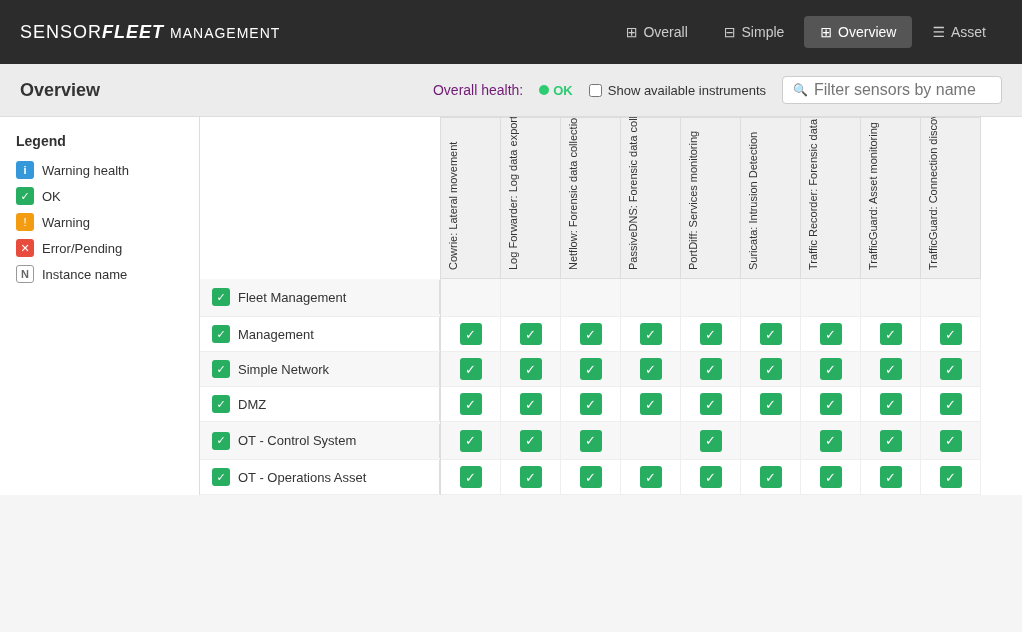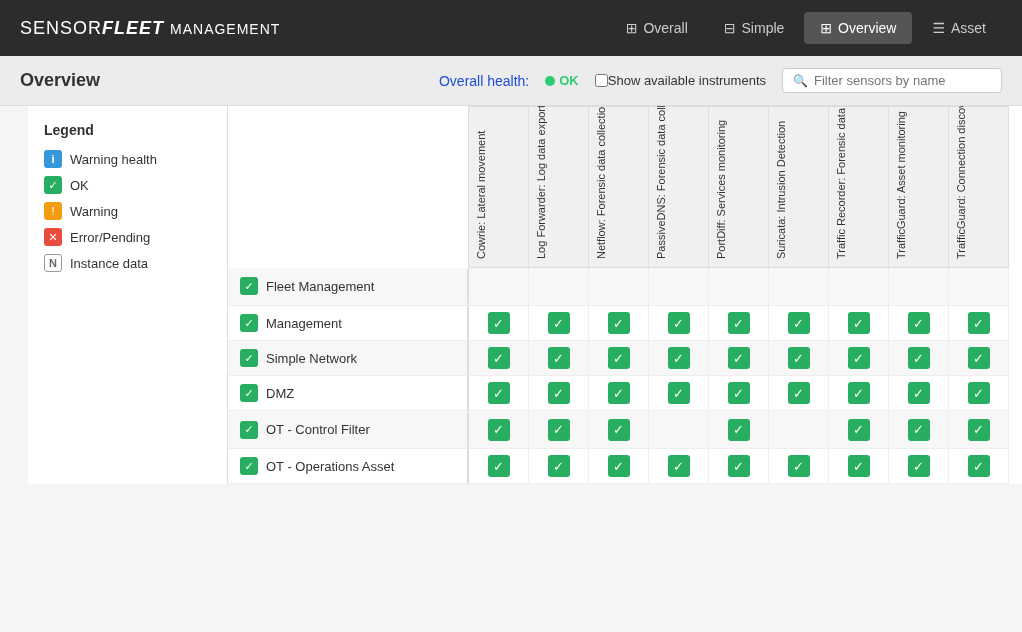--- a/index.html
+++ b/index.html
@@ -4,21 +4,21 @@
   <style>
     * { box-sizing: border-box; margin: 0; padding: 0; }
     body { font-family: Arial, sans-serif; font-size: 13px; background: #f5f5f5; color: #333; }
 
     
     .header {
       background: #2c2c2c;
       display: flex;
       align-items: center;
       padding: 0 20px;
-      height: 56px;
+      height: 64px;
     }
     .logo {
       color: white;
       font-size: 18px;
       font-weight: bold;
       letter-spacing: 1px;
       margin-right: auto;
     }
     .logo span.sensor { font-weight: 300; }
     .logo span.fleet { font-weight: 900; font-style: italic; }
@@ -40,45 +40,45 @@
     
     .subheader {
       background: #ececec;
       padding: 12px 20px;
       display: flex;
       align-items: center;
       gap: 16px;
       border-bottom: 1px solid #ddd;
     }
     .page-title { font-size: 18px; font-weight: 600; margin-right: auto; }
-    .health-label { font-size: 14px; color: #1d4ed8; }
+    .health-label { font-size: 14px; color: #701a75; }
     .health-ok { color: #2ecc71; font-weight: bold; display: flex; align-items: center; gap: 4px; }
     .health-dot { width: 10px; height: 10px; background: #2ecc71; border-radius: 50%; display: inline-block; }
-    .checkbox-wrap { display: flex; align-items: center; font-size: 13px; }
+    .checkbox-wrap { display: flex; align-items: center; gap: 6px; font-size: 13px; }
     .search-box {
       display: flex;
       align-items: center;
       background: white;
       border: 1px solid #ccc;
       border-radius: 4px;
       padding: 4px 10px;
       gap: 6px;
       width: 220px;
     }
     .search-box input {
       border: none;
       outline: none;
-      font-size: 13px;
+      font-size: 16px;
       width: 100%;
       background: transparent;
     }
     .search-icon { color: #999; font-size: 12px; }
 
     
-    .main { display: flex; overflow: hidden; margin-left: 28px; }
+    .main { display: flex; overflow: hidden; }
 
     
     .legend {
       background: white;
       min-width: 200px;
       padding: 16px;
       border-right: 1px solid #ddd;
       flex-shrink: 0;
     }
     .legend-title { font-weight: bold; font-size: 14px; margin-bottom: 12px; }
@@ -229,21 +229,21 @@
     <div class="legend-item">
       <span class="badge-warning">!</span>
       <span>Warning</span>
     </div>
     <div class="legend-item">
       <span class="badge-error">✕</span>
       <span>Error/Pending</span>
     </div>
     <div class="legend-item">
       <span class="badge-n">N</span>
-      <span>Instance data</span>
+      <span>Instance name</span>
     </div>
   </div>
 
   <div class="grid-area">
     <table id="matrix-table">
       <thead>
         <tr class="header-row" id="col-headers">
           <th class="row-label-th header-stripe"></th>
 
         <th class="header-stripe">
@@ -342,21 +342,21 @@
             <td class="data-cell"><div class="cell-ok">✓</div></td>
             <td class="data-cell"><div class="cell-ok">✓</div></td>
             <td class="data-cell"><div class="cell-ok">✓</div></td>
             <td class="data-cell"><div class="cell-ok">✓</div></td>
             <td class="data-cell"><div class="cell-ok">✓</div></td>
           </tr>
           <tr class="stripe-bg">
             <td class="td-label">
               <div class="row-label-cell">
                 <span class="badge-ok">✓</span>
-                <span>OT - Control Filter</span>
+                <span>OT - Control System</span>
               </div>
             </td>
             <td class="data-cell"><div class="cell-ok">✓</div></td>
             <td class="data-cell"><div class="cell-ok">✓</div></td>
             <td class="data-cell"><div class="cell-ok">✓</div></td>
             <td class="data-cell"><span class="cell-empty"></span></td>
             <td class="data-cell"><div class="cell-ok">✓</div></td>
             <td class="data-cell"><span class="cell-empty"></span></td>
             <td class="data-cell"><div class="cell-ok">✓</div></td>
             <td class="data-cell"><div class="cell-ok">✓</div></td>

